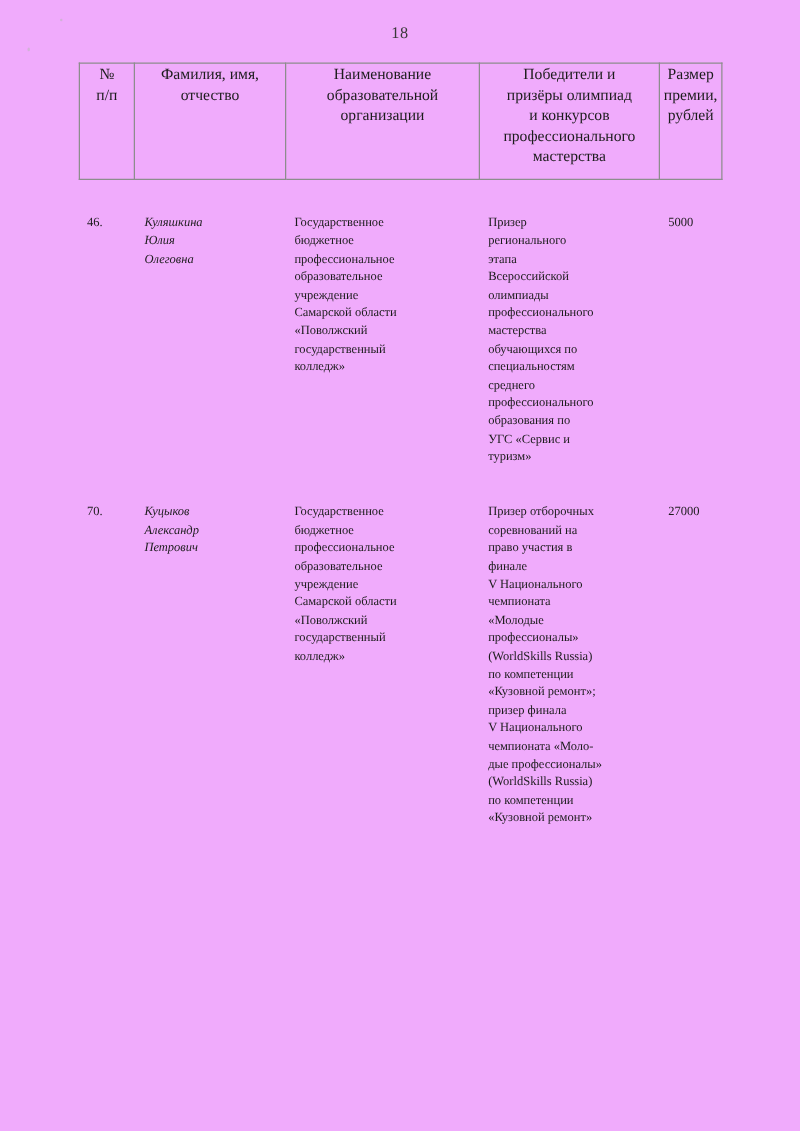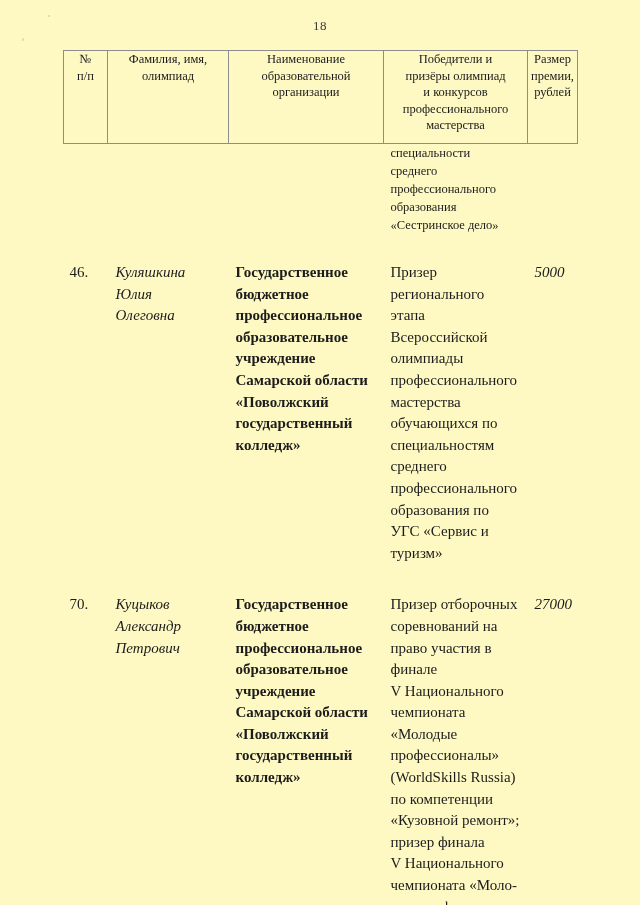--- a/index.html
+++ b/index.html
@@ -12,21 +12,21 @@
     height: 905px;
     position: relative;
     font-family: "Liberation Serif", "DejaVu Serif", serif;
     color: #1c1c1c;
     overflow: hidden;
   }
 
   .page {
     position: absolute;
     inset: 0;
-    background: #fef9c3;
+    background: #f0abfc;
   }
 
   
   .speck {
     position: absolute;
     background: #b8b8b8;
     border-radius: 50%;
     opacity: .55;
   }
   .speck-a { left: 48px;  top: 15px;  width: 2px; height: 2px; }
@@ -81,37 +81,36 @@
     border: none;
     font-size: 12.5px;
     line-height: 1.44;
     padding: 3px 6px 0 6px;
   }
   .cont td.cont-win { padding-left: 7px; }
 
   
   .row td {
     border: none;
-    font-size: 15px;
+    font-size: 10px;
     line-height: 1.44;
     padding: 0 6px;
   }
   .row td.c-number {
     text-align: left;
     padding-left: 6px;
     white-space: nowrap;
   }
   .row td.c-fio   { padding-left: 8px; font-style: italic; }
-  .row td.c-organ { padding-left: 7px; font-weight: bold; }
+  .row td.c-organ { padding-left: 7px; }
   .row td.c-winner{ padding-left: 7px; margin-left: 13px; }
   .row td.c-prize {
     text-align: left;
     padding-left: 7px;
     white-space: nowrap;
-    font-style: italic;
   }
 
   .spacer-sm td { height: 28px; border: none; }
   .spacer-lg td { height: 30px; border: none; }
 
   .txt { display: block; white-space: pre-line; }
 </style>
 </head>
 <body>
 
@@ -132,62 +131,41 @@
     </colgroup>
     <tbody>
 
       <tr class="hdr">
         <td class="h-num">
             <span class="txt">№
 п/п</span>
           </td>
         <td>
             <span class="txt">Фамилия, имя,
-олимпиад</span>
+отчество</span>
           </td>
         <td>
             <span class="txt">Наименование
 образовательной
 организации</span>
           </td>
         <td>
             <span class="txt">Победители и
 призёры олимпиад
 и конкурсов
 профессионального
 мастерства</span>
           </td>
         <td>
             <span class="txt">Размер
 премии,
 рублей</span>
           </td>
       </tr>
 
-      <tr class="cont">
-        <td>
-            <span class="txt"></span>
-          </td>
-        <td>
-            <span class="txt"></span>
-          </td>
-        <td>
-            <span class="txt"></span>
-          </td>
-        <td class="cont-win">
-            <span class="txt">специальности
-среднего
-профессионального
-образования
-«Сестринское дело»</span>
-          </td>
-        <td>
-            <span class="txt"></span>
-          </td>
-      </tr>
 
       <tr class="spacer-sm">
         <td></td>
           <td></td>
         <td></td>
           <td></td>
         <td></td>
       </tr>
 
       <tr class="row">

